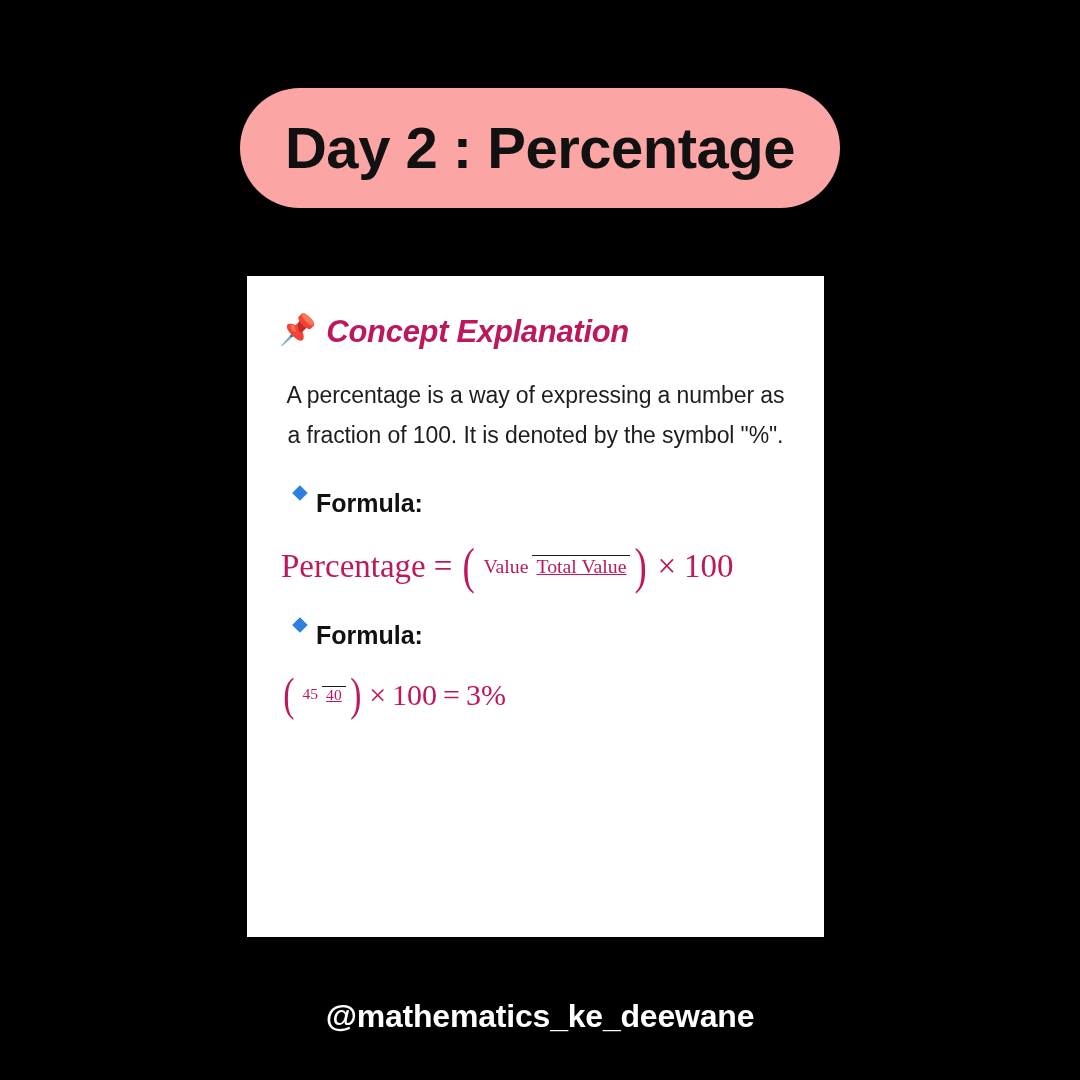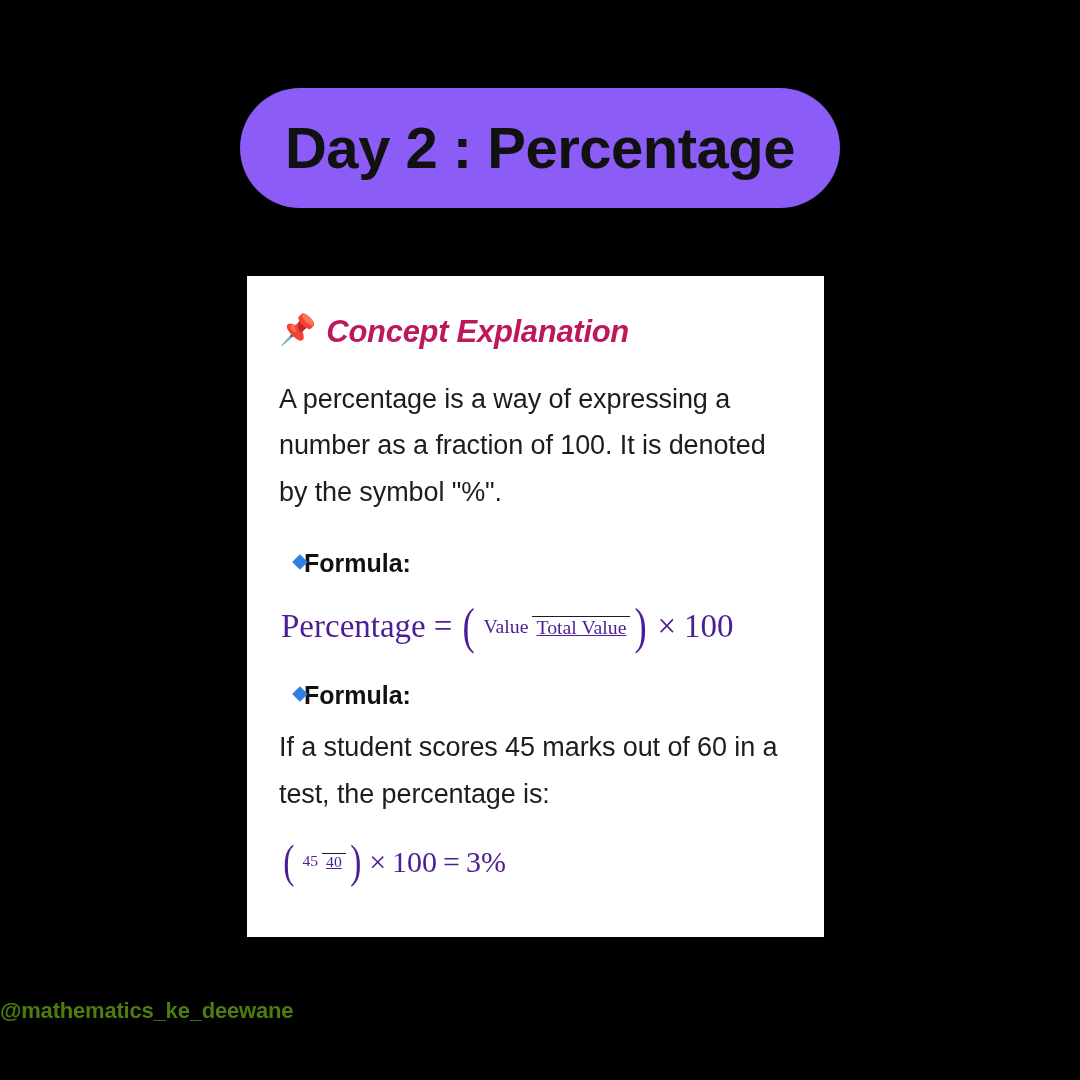--- a/index.html
+++ b/index.html
@@ -21,21 +21,21 @@
     background: #000000;
   }
 
   
   .title-pill {
     position: absolute;
     left: 240px;
     top: 88px;
     width: 600px;
     height: 120px;
-    background: #8b5cf6;
+    background: #fca5a5;
     border-radius: 60px;
     display: flex;
     align-items: center;
     justify-content: center;
     box-sizing: border-box;
   }
   .title-text {
     font-family: "Liberation Sans", sans-serif;
     font-size: 58px;
     font-weight: 700;
@@ -73,50 +73,52 @@
     font-family: "Liberation Sans", sans-serif;
     font-style: italic;
     font-weight: 700;
     font-size: 31px;
     color: #be185d;
     letter-spacing: -0.3px;
   }
 
   .para {
     font-family: "Liberation Sans", sans-serif;
-    font-size: 27px;
+    font-size: 23px;
     line-height: 1.72;
     color: #1d1d1f;
     margin: 26px 0 0 0;
     letter-spacing: -0.1px;
+    text-align: center;
   }
 
   .bullet-row {
     display: flex;
-    align-items: center;
+    align-items: flex-start;
+    gap: 12px;
     margin: 34px 0 0 14px;
   }
   .bullet-diamond {
     width: 11px;
     height: 11px;
     background: #2f7fe0;
     transform: rotate(45deg) translateY(-2px);
     flex: 0 0 auto;
   }
   .bullet-label {
     font-family: "Liberation Sans", sans-serif;
     font-size: 25px;
     font-weight: 700;
     color: #111111;
   }
 
   
   .formula {
     font-family: "Liberation Serif", "DejaVu Serif", serif;
-    color: #4c1d95;
+    color: #be185d;
     display: flex;
     align-items: center;
     white-space: nowrap;
   }
   .formula-main {
     font-size: 33px;
     margin: 28px 0 0 2px;
   }
   .formula-eg {
     font-size: 30px;
@@ -160,25 +162,25 @@
   .op-tight {
     margin: 0 6px;
   }
 
   
   .handle {
     position: absolute;
     left: 0;
     right: 0;
     top: 998px;
-    text-align: left;
-    font-family: "Liberation Sans", sans-serif;
-    font-size: 22px;
-    font-weight: 700;
-    color: #4d7c0f;
+    text-align: center;
+    font-family: "Liberation Sans", sans-serif;
+    font-size: 32px;
+    font-weight: 700;
+    color: #ffffff;
     letter-spacing: -0.2px;
   }
 </style>
 </head>
 <body>
 
 <div class="canvas">
 
   <div class="title-pill">
     <div class="title-text">Day 2 : Percentage</div>
@@ -209,21 +211,20 @@
       <span class="paren">)</span>
       <span class="op">×</span>
       <span>100</span>
     </div>
 
     <div class="bullet-row">
       <span class="bullet-diamond"></span>
       <span class="bullet-label">Formula:</span>
     </div>
 
-    <p class="para" style="margin-top:14px;">If a student scores 45 marks out of 60 in a test, the percentage is:</p>
 
     <div class="formula formula-eg">
       <span class="paren">(</span>
       <span class="frac frac-sm">
         <span class="num">45</span>
         <span class="den">40</span>
       </span>
       <span class="paren">)</span>
       <span class="op-tight">×</span>
       <span>100</span>

